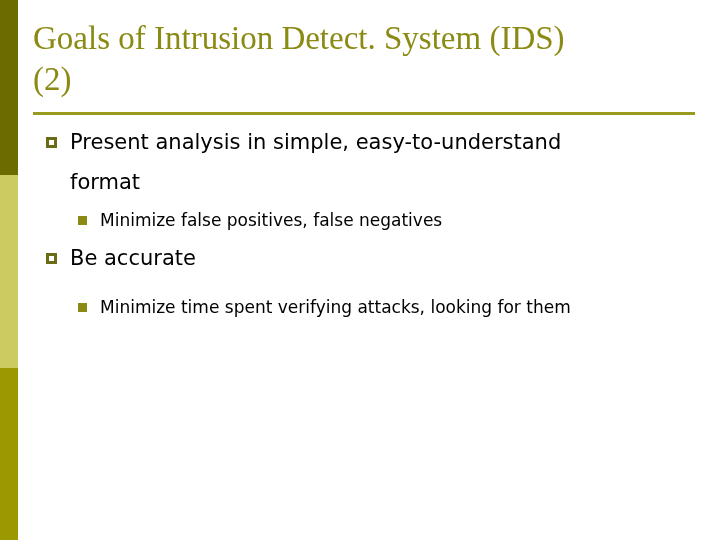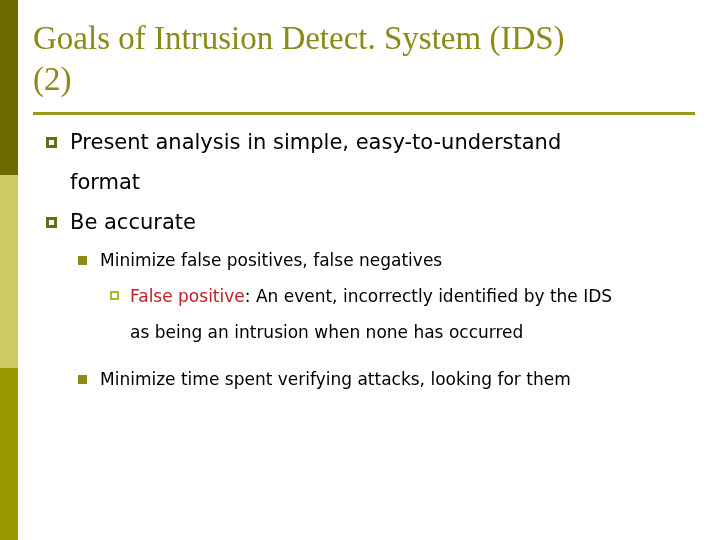--- a/index.html
+++ b/index.html
@@ -145,34 +145,30 @@
 
   <div id="title-rule"></div>
 
   <div id="body">
 
     <div class="bullet lvl1">
       <span class="marker"></span>
       <span class="btext">Present analysis in simple, easy-to-understand format</span>
     </div>
 
+    <div class="bullet lvl2">
+      <span class="marker"></span>
+      <span class="btext">Minimize false positives, false negatives</span>
+    </div>
+
     <div class="bullet lvl1">
       <span class="marker"></span>
       <span class="btext">Be accurate</span>
     </div>
 
-    <div class="bullet lvl2">
-      <span class="marker"></span>
-      <span class="btext">Minimize false positives, false negatives</span>
-    </div>
-
-    <div class="bullet lvl3">
-      <span class="marker"></span>
-      <span class="btext"><span class="em-red">False positive</span><span>: An event, incorrectly identified by the IDS as being an intrusion when none has occurred</span></span>
-    </div>
 
 
     <div class="bullet lvl2 tail">
       <span class="marker"></span>
       <span class="btext">Minimize time spent verifying attacks, looking for them</span>
     </div>
 
   </div>
 </div>
 

